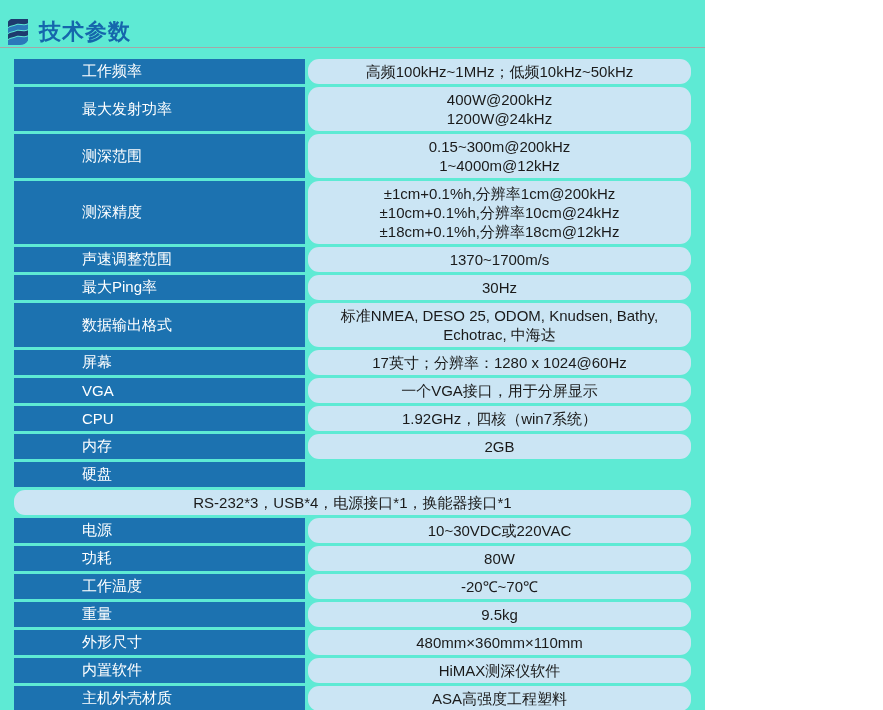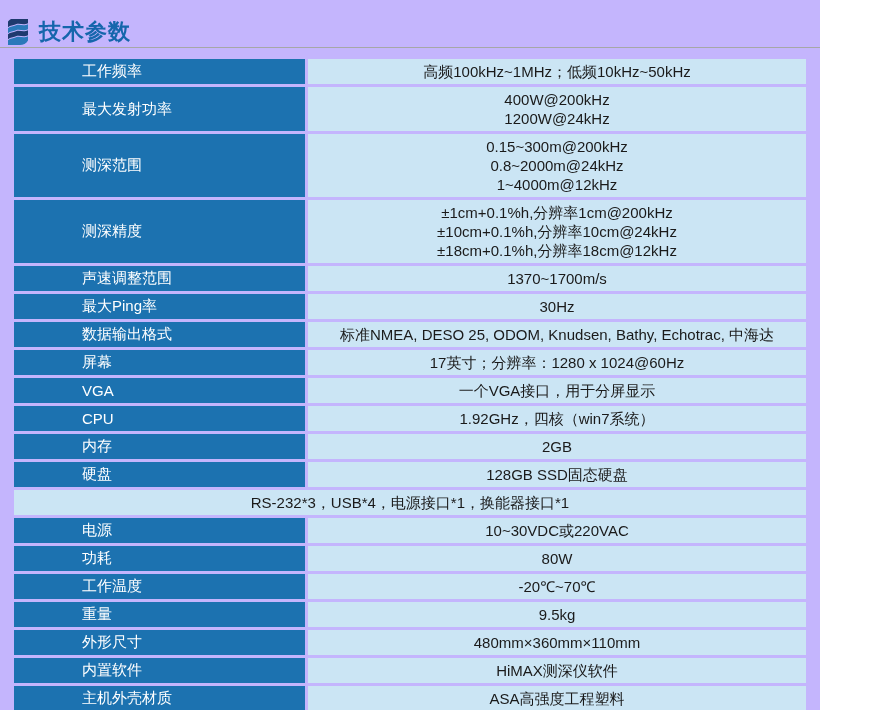--- a/index.html
+++ b/index.html
@@ -3,24 +3,24 @@
 <meta charset="utf-8">
 <style>
   * { box-sizing: border-box; }
   html, body {
     margin: 0; padding: 0;
     background: #ffffff;
     font-family: "Liberation Sans", sans-serif;
   }
   .page {
     position: relative;
-    width: 820px;
+    width: 705px;
     height: 710px;
     overflow: hidden;
-    background: #c4b5fd;
+    background: #5eead4;
   }
   .section-header {
     display: flex;
     align-items: center;
     gap: 11px;
     padding: 17px 0 0 8px;
     height: 47px;
   }
   .page-title {
     margin: 0;
@@ -62,20 +62,21 @@
     background: var(--value_bg, #cbe5f4);
     color: var(--value_text, #1a1a1a);
     display: flex;
     flex-direction: column;
     justify-content: center;
     align-items: center;
     text-align: center;
     font-size: 15px;
     line-height: 19px;
     padding: 3px 6px;
+    border-radius: 11px;
   }
   .waves-icon {
     display: inline-block;
     width: 20px;
     height: 26px;
     flex: 0 0 20px;
   }
 </style>
 </head>
 <body>
@@ -109,21 +110,20 @@
     <div class="spec-value">
           <div>400W@200kHz</div>
           <div>1200W@24kHz</div>
         </div>
   </div>
 
   <div class="spec-row">
     <div class="spec-label">测深范围</div>
     <div class="spec-value">
           <div>0.15~300m@200kHz</div>
-          <div>0.8~2000m@24kHz</div>
           <div>1~4000m@12kHz</div>
         </div>
   </div>
 
   <div class="spec-row">
     <div class="spec-label">测深精度</div>
     <div class="spec-value">
           <div>±1cm+0.1%h,分辨率1cm@200kHz</div>
           <div>±10cm+0.1%h,分辨率10cm@24kHz</div>
           <div>±18cm+0.1%h,分辨率18cm@12kHz</div>
@@ -174,23 +174,20 @@
 
   <div class="spec-row">
     <div class="spec-label">内存</div>
     <div class="spec-value">
           <div>2GB</div>
         </div>
   </div>
 
   <div class="spec-row">
     <div class="spec-label">硬盘</div>
-    <div class="spec-value">
-          <div>128GB SSD固态硬盘</div>
-        </div>
   </div>
 
   <div class="spec-row">
     <div class="spec-value">
           <div>RS-232*3，USB*4，电源接口*1，换能器接口*1</div>
         </div>
   </div>
 
   <div class="spec-row">
     <div class="spec-label">电源</div>

